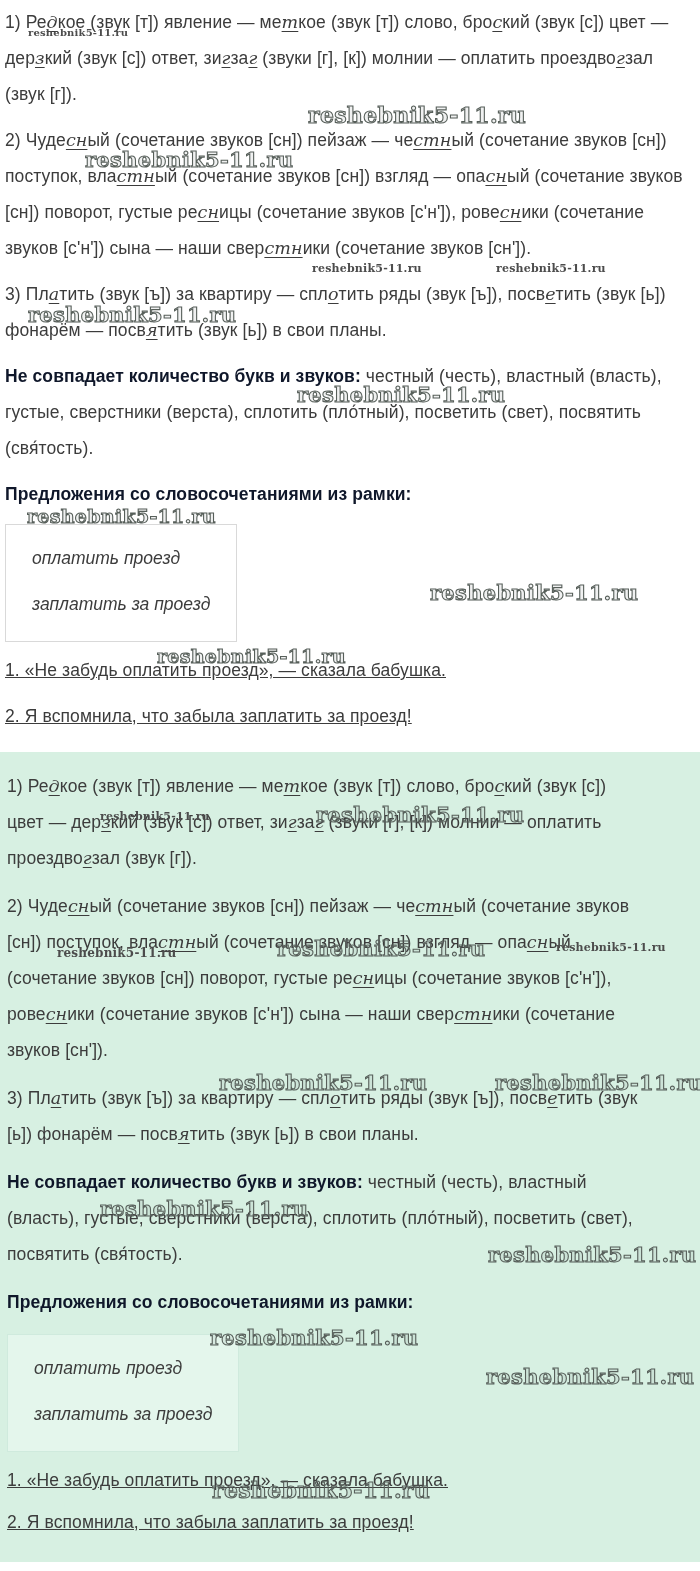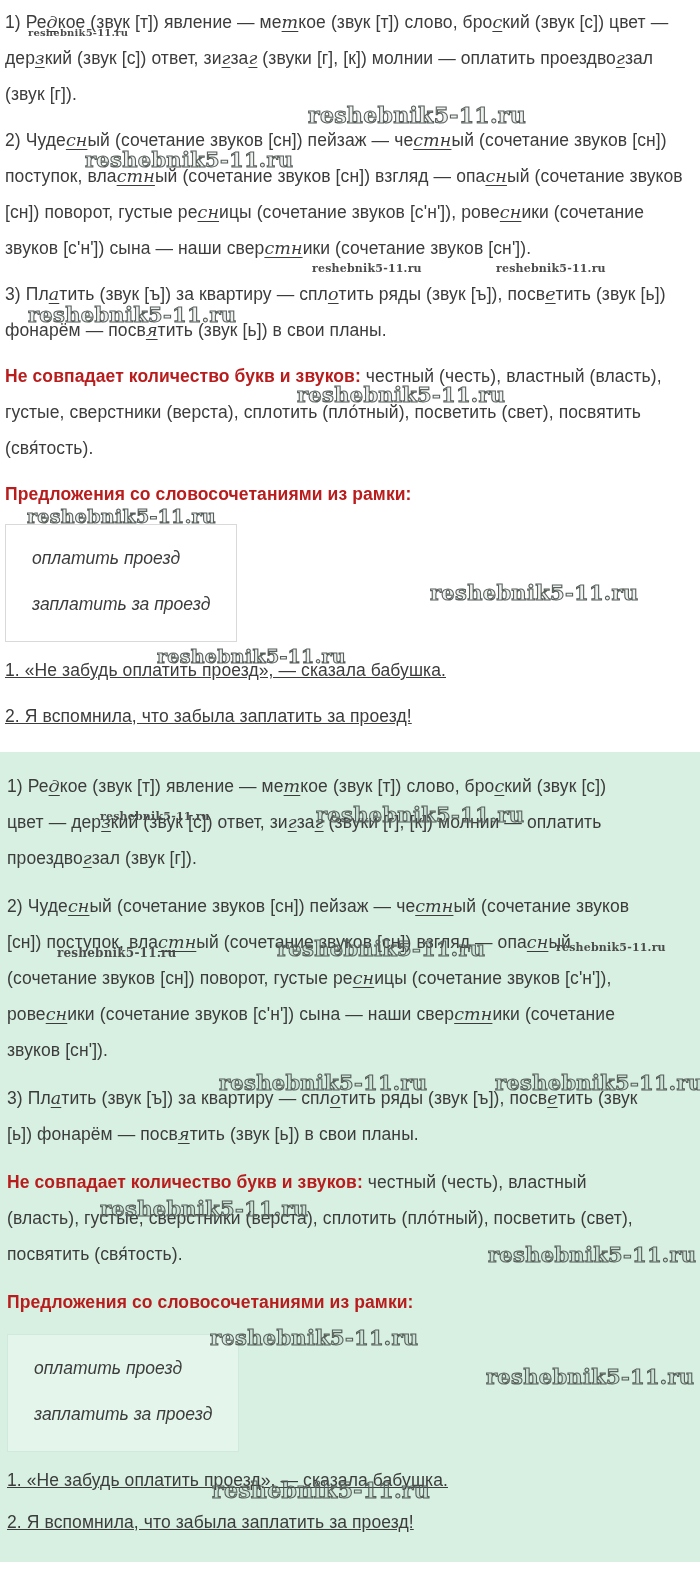--- a/index.html
+++ b/index.html
@@ -22,21 +22,21 @@
     background:var(--green-bg,#d7f0e2);
     padding:16px 58px 14px 7px;
   }
   p.item{
     margin:0 0 10px 0;
     font-size:17.5px;
     line-height:36px;
     letter-spacing:0.1px;
   }
   .sec-green p.item{margin-bottom:12px;}
-  p.item b{color:#b91c1c;}
+  p.item b{color:#0f172a;}
   .ul{
     font-family:"DejaVu Serif",serif;
     font-style:italic;
     text-decoration:underline;
     text-underline-offset:3px;
   }
   .frame{
     display:inline-block;
     box-sizing:border-box;
     min-width:205px;

